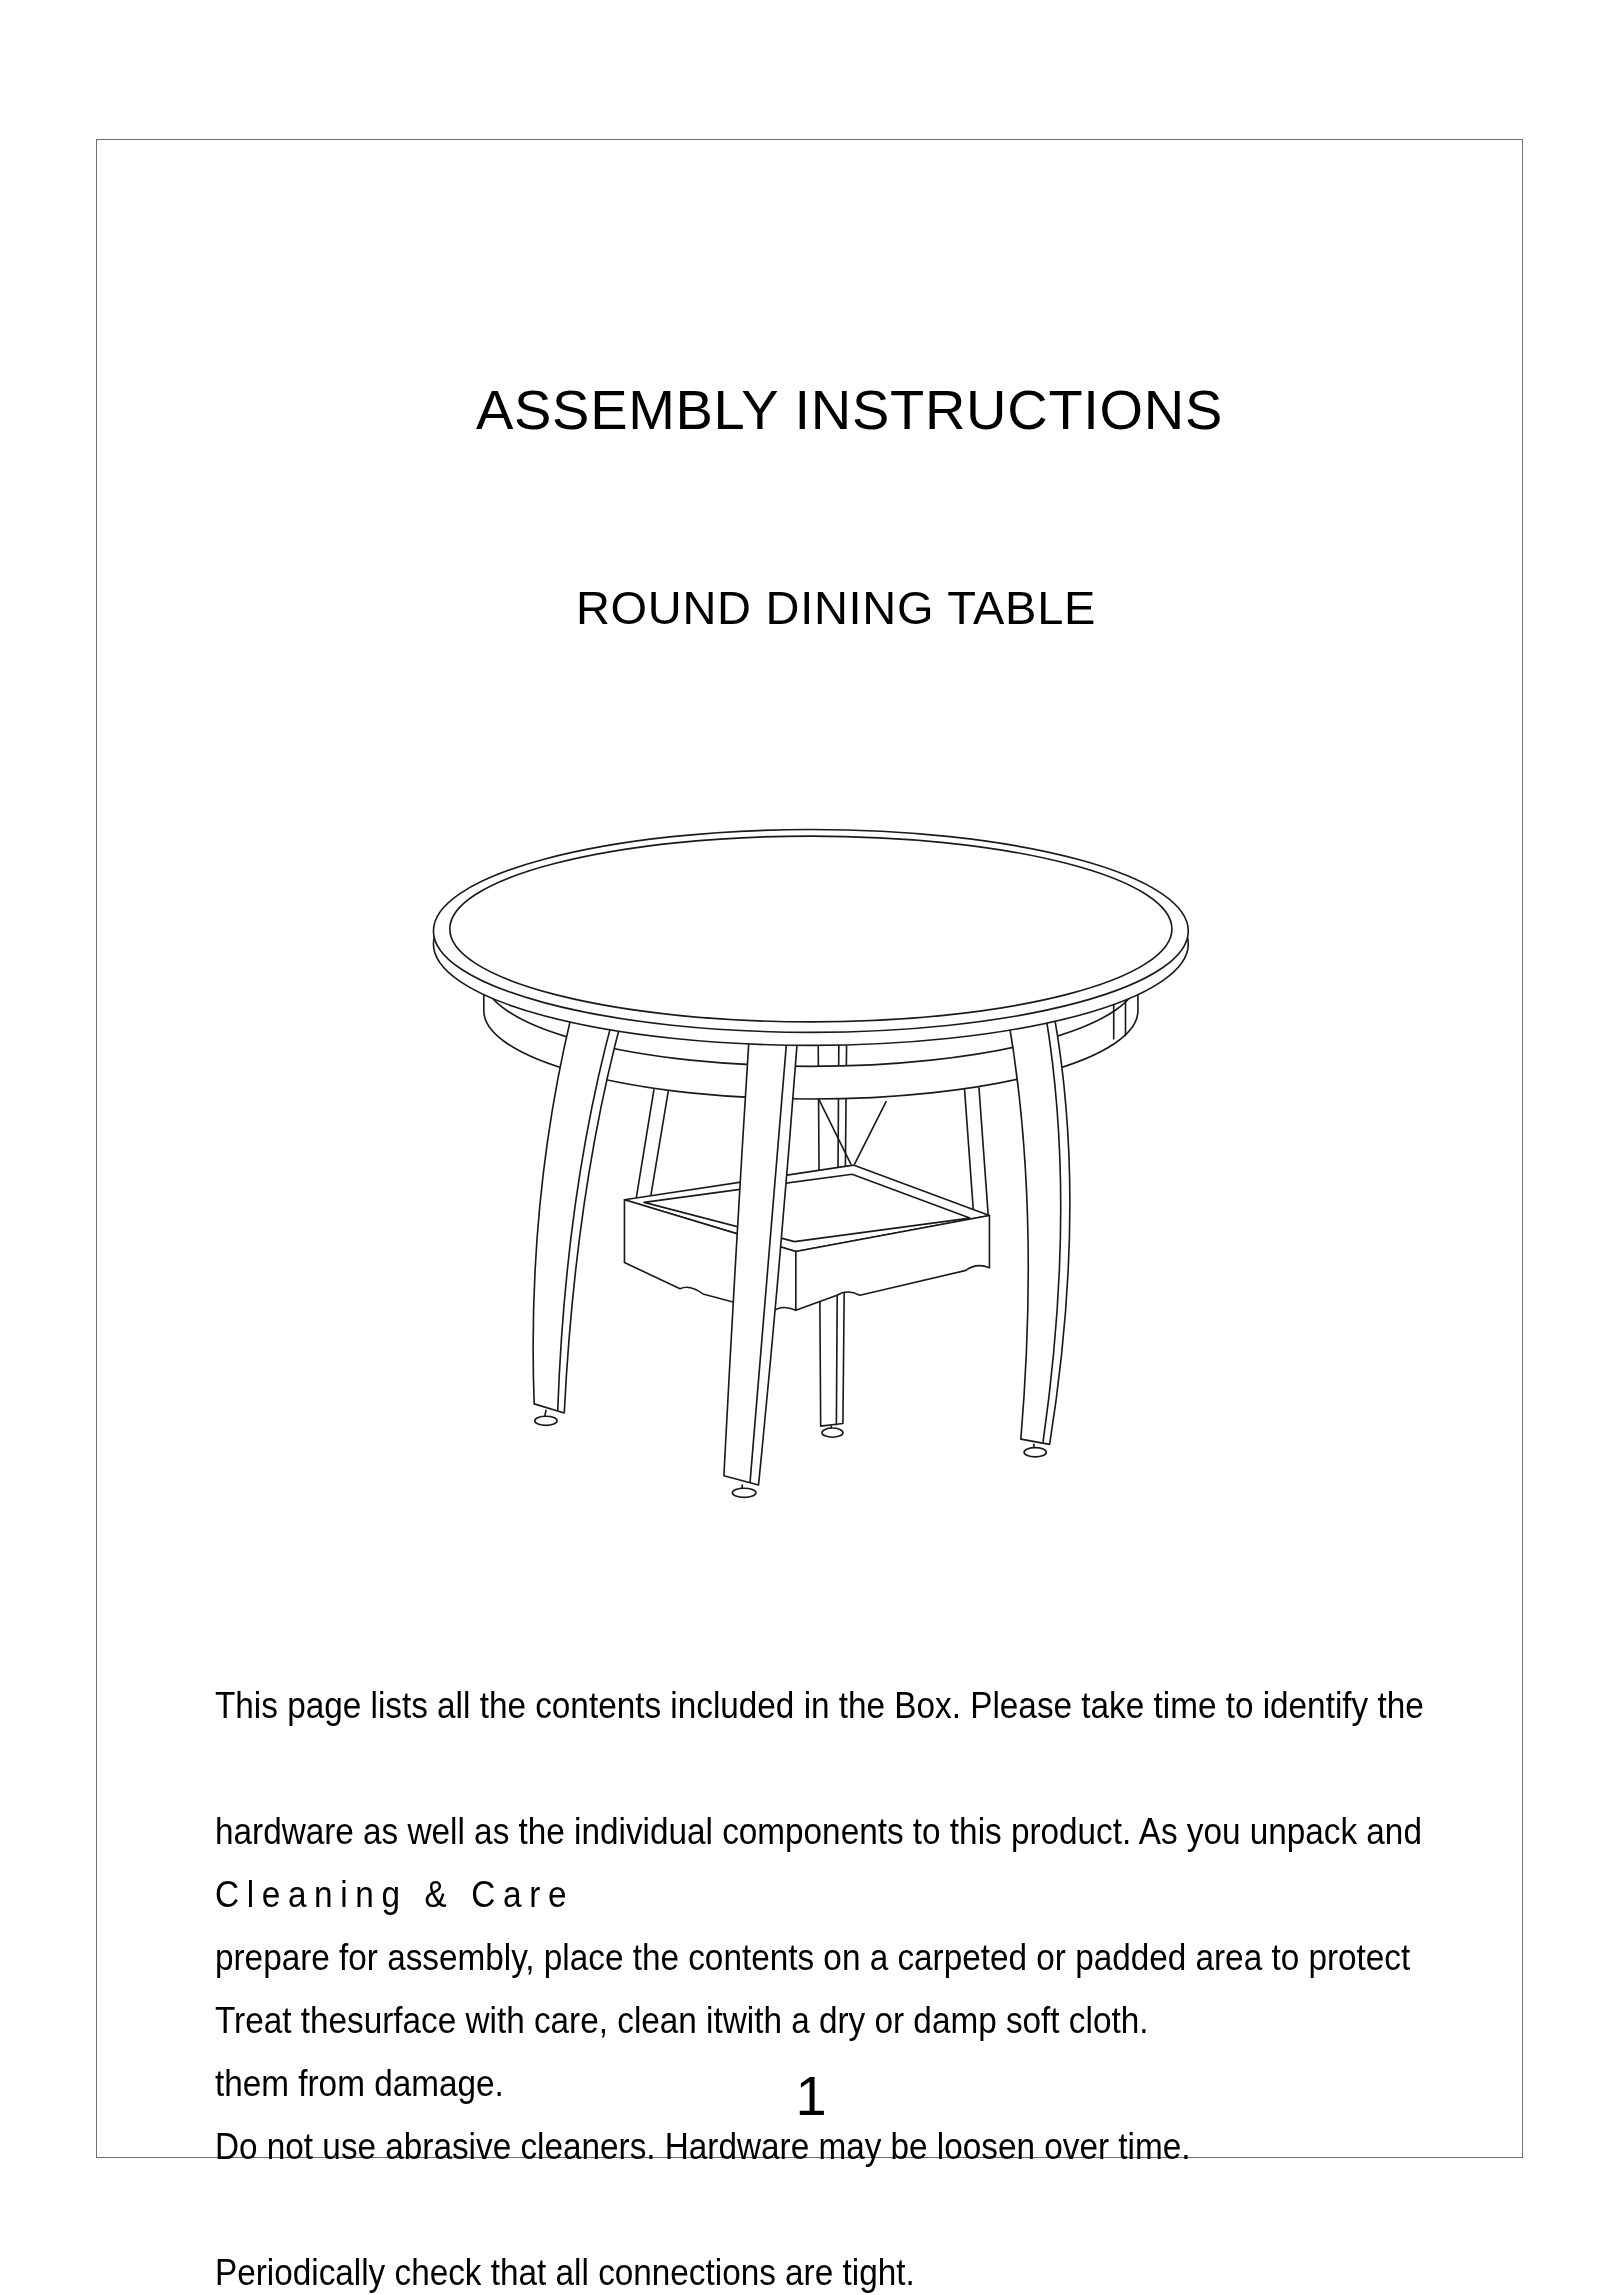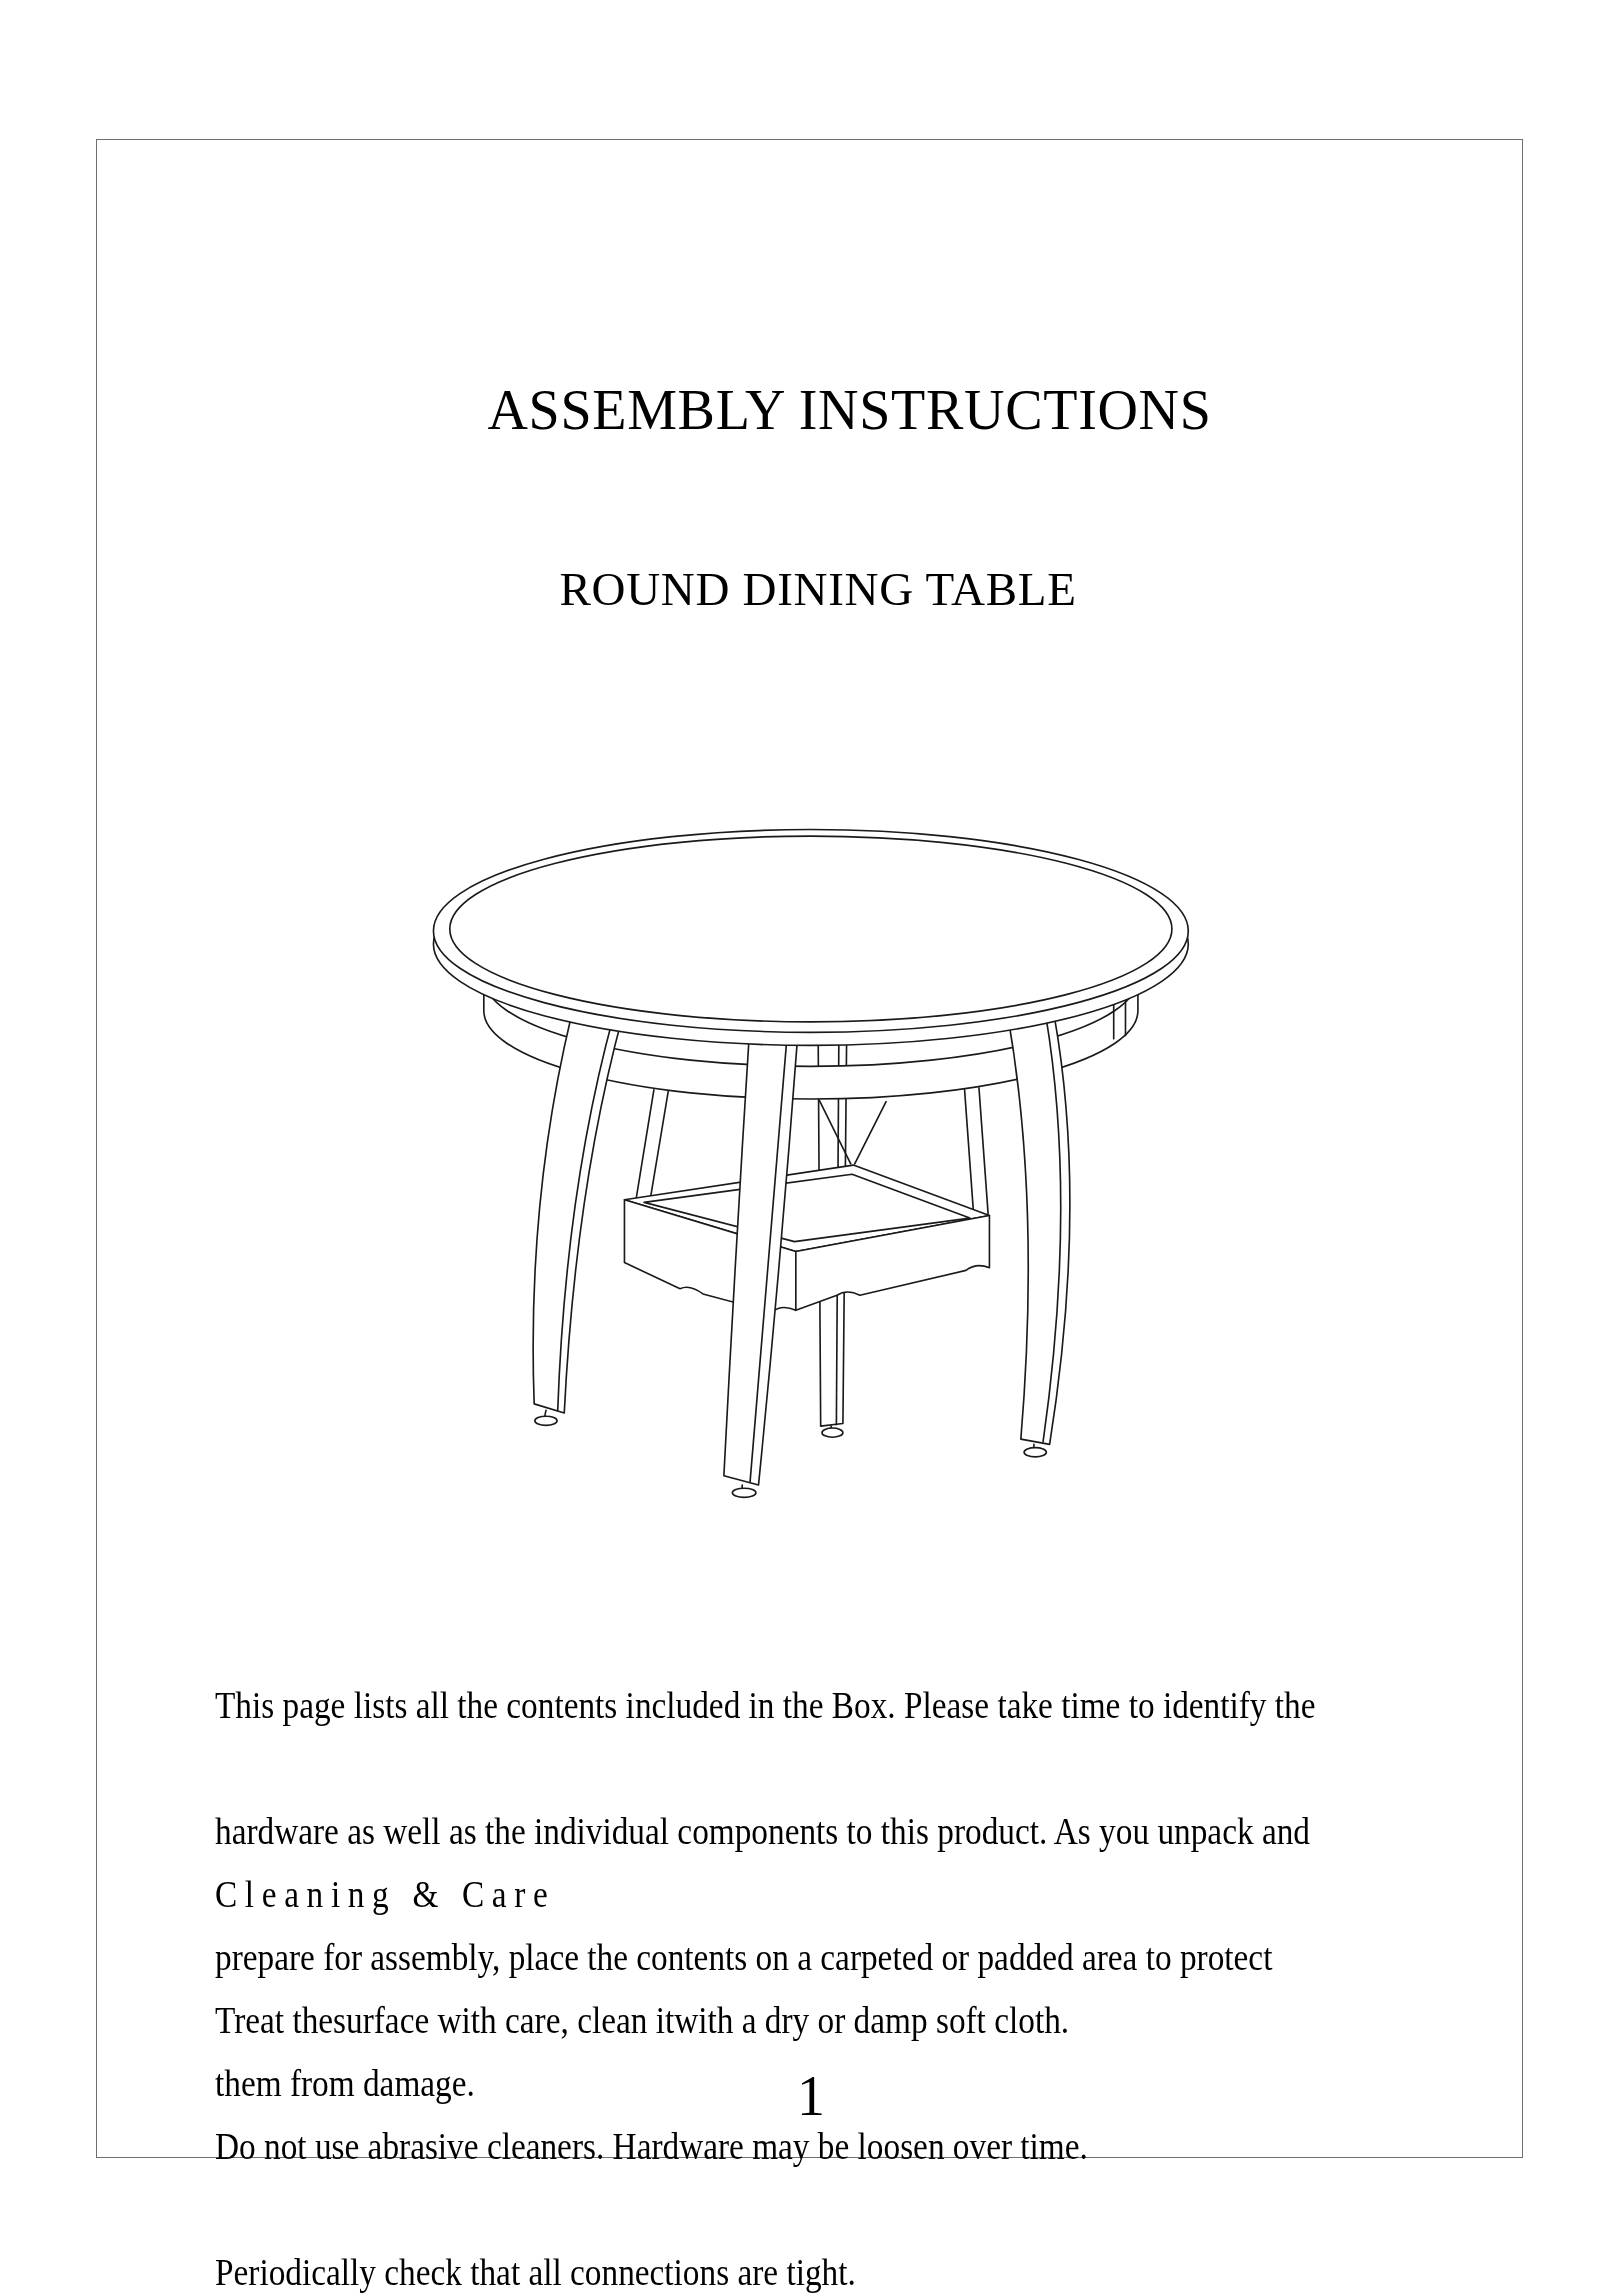--- a/index.html
+++ b/index.html
@@ -1,30 +1,30 @@
 <!DOCTYPE html>
 <html style="font-size:10.5px"><head>
 <meta charset="utf-8">
 <style>
   html,body{margin:0;padding:0;background:#fff;}
   .page{
     position:relative; width:1622px; height:2295px; background:#ffffff;
-    font-family:Liberation Serif, serif; color:#000; overflow:hidden;
+    font-family:Liberation Sans, sans-serif; color:#000; overflow:hidden;
   }
   .frame{
     position:absolute; left:96px; top:139px; width:1425px; height:2017px;
     border:1.3px solid #6f6f6f; background:transparent;
   }
   .title{
     position:absolute; left:97px; top:382px; width:1505px; margin:0;
     font-size:56px; line-height:56px; font-weight:400; text-align:center; letter-spacing:0.7px;
     white-space:pre;
   }
   .subtitle{
-    position:absolute; left:97px; top:566px; width:1442px; margin:0;
+    position:absolute; left:97px; top:566px; width:1442px; margin:18px;
     font-size:47px; line-height:47px; font-weight:400; text-align:center; letter-spacing:0.7px;
     white-space:pre;
   }
   .figure{
     position:absolute; left:428px; top:823px; width:769px; height:677px;
   }
   .figure svg{display:block; width:100%; height:100%;}
   .bodyblock{
     position:absolute; left:215px; font-size:37px; line-height:42px;
     transform:scaleX(0.9); transform-origin:0 0; white-space:pre;

